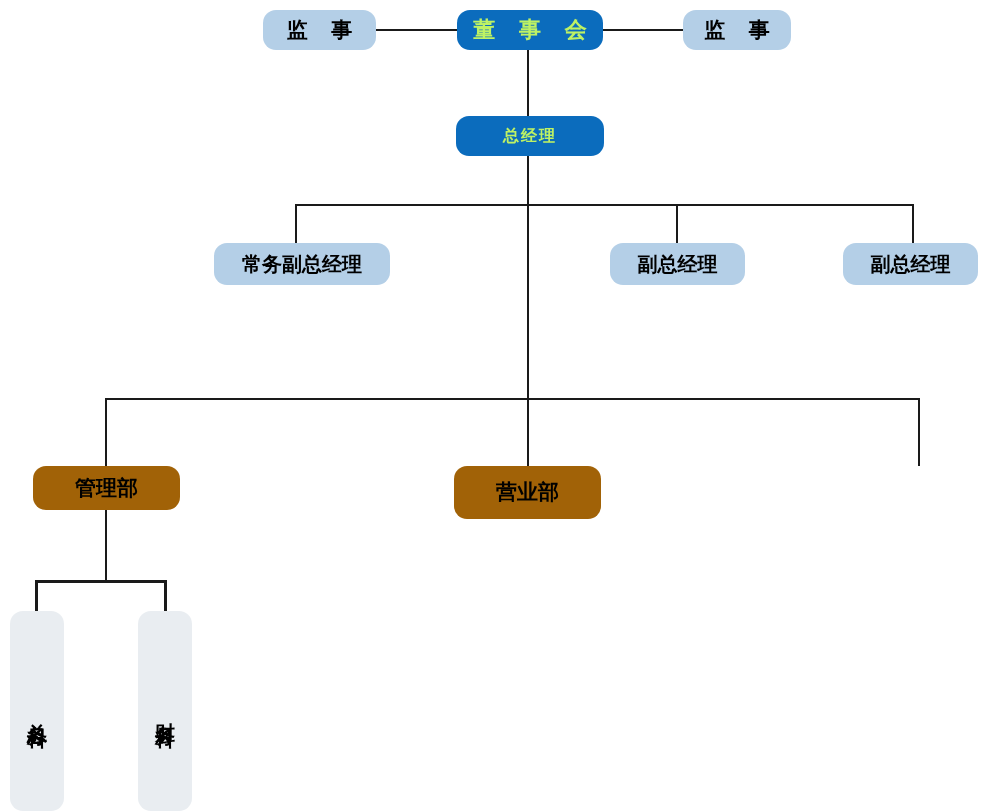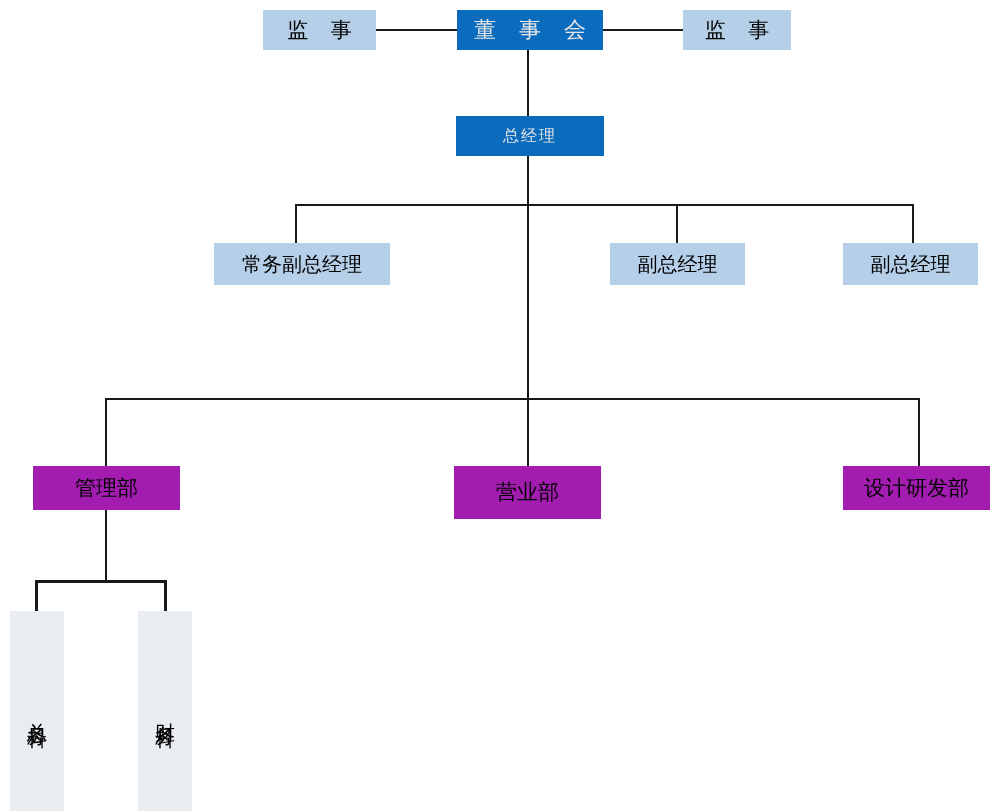--- a/index.html
+++ b/index.html
@@ -17,38 +17,39 @@
     background: #ffffff;
     overflow: hidden;
   }
   .node {
     position: absolute;
     box-sizing: border-box;
     display: flex;
     align-items: center;
     justify-content: center;
     font-family: "DejaVu Serif", "Liberation Serif", serif;
-    font-weight: normal;
+    font-weight: bold;
     line-height: 1.15;
     z-index: 3;
     white-space: nowrap;
+    border-radius: 13px;
   }
   .node-dark {
     background: #0b6cbd;
-    color: #e5e5e5;
+    color: #bef264;
   }
   .node-light {
     background: #b4cfe7;
     color: #000000;
   }
   .node-green {
     background: #aed campo;
   }
   .node-green {
-    background: #a21caf;
+    background: #a16207;
     color: #000000;
   }
   .node-gray {
     background: #e9edf1;
     color: #000000;
   }
   .vert-text {
     writing-mode: vertical-rl;
     text-orientation: upright;
     letter-spacing: 3px;
@@ -101,21 +102,20 @@
   <div class="conn conn-h" style="left:105px; top:398px; width:815px;"></div>
 
   <div class="conn conn-v" style="left:105px; top:398px; height:68px;"></div>
   <div class="conn conn-v" style="left:527px; top:398px; height:68px;"></div>
   <div class="conn conn-v" style="left:918px; top:398px; height:68px;"></div>
 
   <div class="node node-green" style="left:33px; top:466px; width:147px; height:44px; font-size:21px;">管理部</div>
 
   <div class="node node-green" style="left:454px; top:466px; width:147px; height:53px; font-size:21px;">营业部</div>
 
-  <div class="node node-green" style="left:843px; top:466px; width:147px; height:44px; font-size:21px;">设计研发部</div>
 
   <div class="conn conn-v" style="left:105px; top:510px; height:72px;"></div>
   <div class="conn conn-thick-h" style="left:35px; top:580px; width:132px;"></div>
   <div class="conn conn-thick-v" style="left:35px; top:580px; height:32px;"></div>
   <div class="conn conn-thick-v" style="left:164px; top:580px; height:32px;"></div>
 
   <div class="node node-gray" style="left:10px; top:611px; width:54px; height:200px; font-size:20px;">
     <span class="vert-text">总务科</span>
   </div>
 

